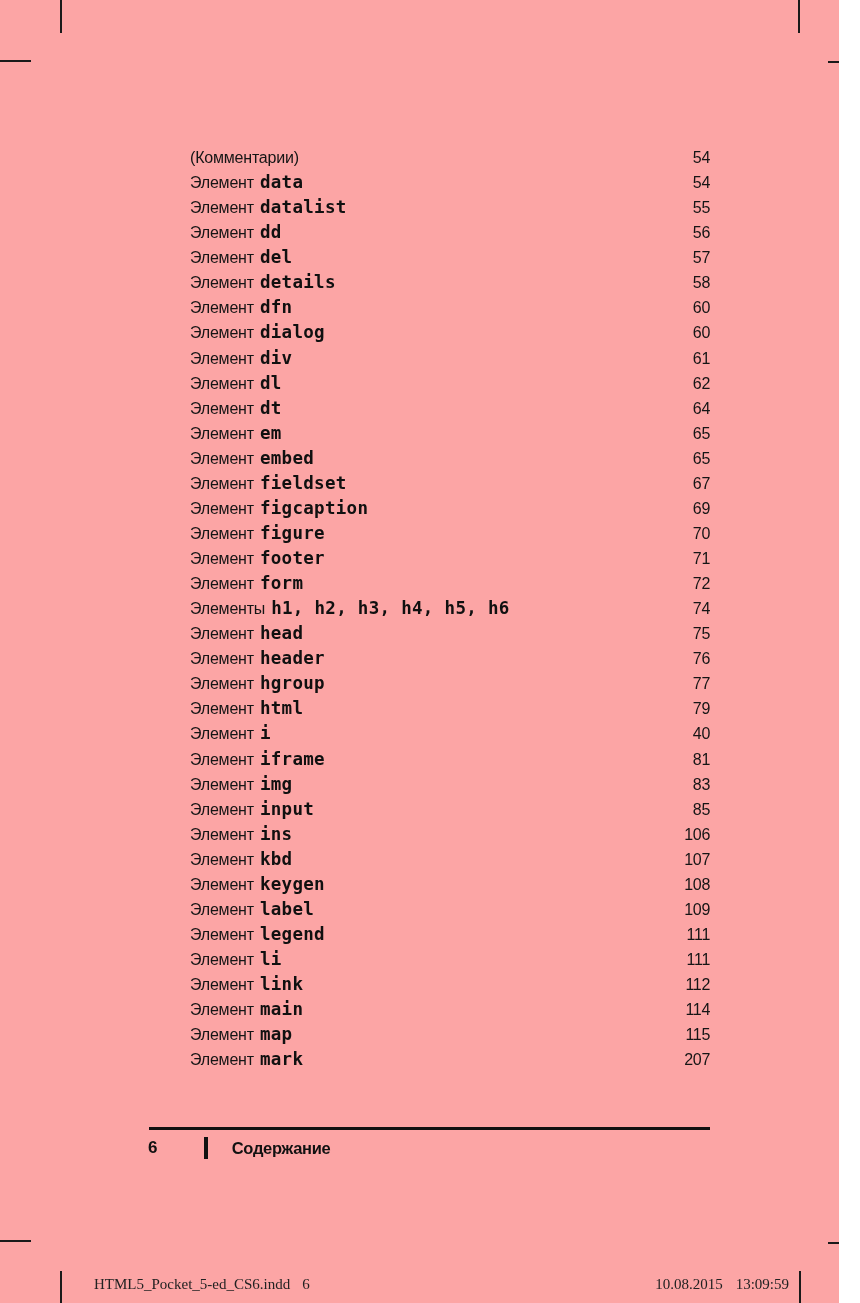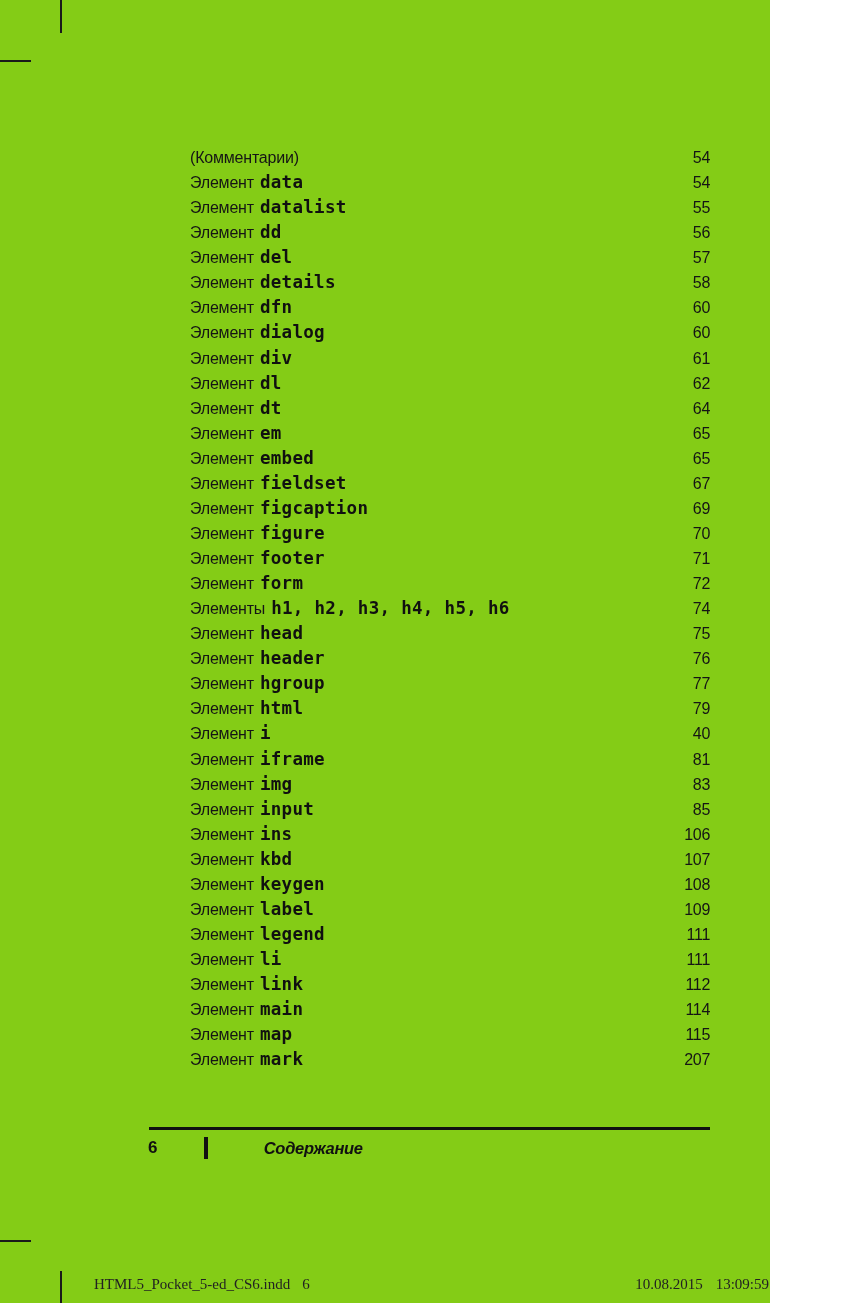--- a/index.html
+++ b/index.html
@@ -2,23 +2,23 @@
 <html><head>
 <meta charset="utf-8">
 <style>
   html, body {
     margin: 0;
     padding: 0;
     background: #ffffff;
   }
   .page {
     position: relative;
-    width: 770px;
+    width: 839px;
     height: 1303px;
-    background: #84cc16;
+    background: #fca5a5;
     overflow: hidden;
     font-family: "Liberation Sans", sans-serif;
     color: #111111;
   }
   
   .crop {
     position: absolute;
     background: #1a1a1a;
   }
   .cm-tl-v { left: 60px;  top: 0;       width: 1.5px; height: 33px; }
@@ -88,22 +88,21 @@
   .page-footer .vbar {
     display: inline-block;
     width: 3.6px;
     height: 22px;
     background: #111111;
     margin-left: 47px;
   }
   .page-footer .section {
     font-size: 16.5px;
     letter-spacing: -0.3px;
-    margin-left: 56px;
-    font-style: italic;
+    margin-left: 24px;
   }
 
   
   .slug {
     position: absolute;
     left: 0;
     top: 1276px;
     width: 860px;
     font-family: "Liberation Serif", serif;
     font-size: 15px;
@@ -111,21 +110,21 @@
   }
   .slug .slug-left {
     position: absolute;
     left: 94px;
     top: 0;
     white-space: nowrap;
   }
   .slug .slug-left .slug-page { margin-left: 12px; }
   .slug .slug-right {
     position: absolute;
-    right: 91px;
+    right: 71px;
     top: 0;
     white-space: nowrap;
   }
   .slug .slug-right .slug-time { margin-left: 13px; }
 </style>
 </head>
 <body>
 
 <div class="page">
 

